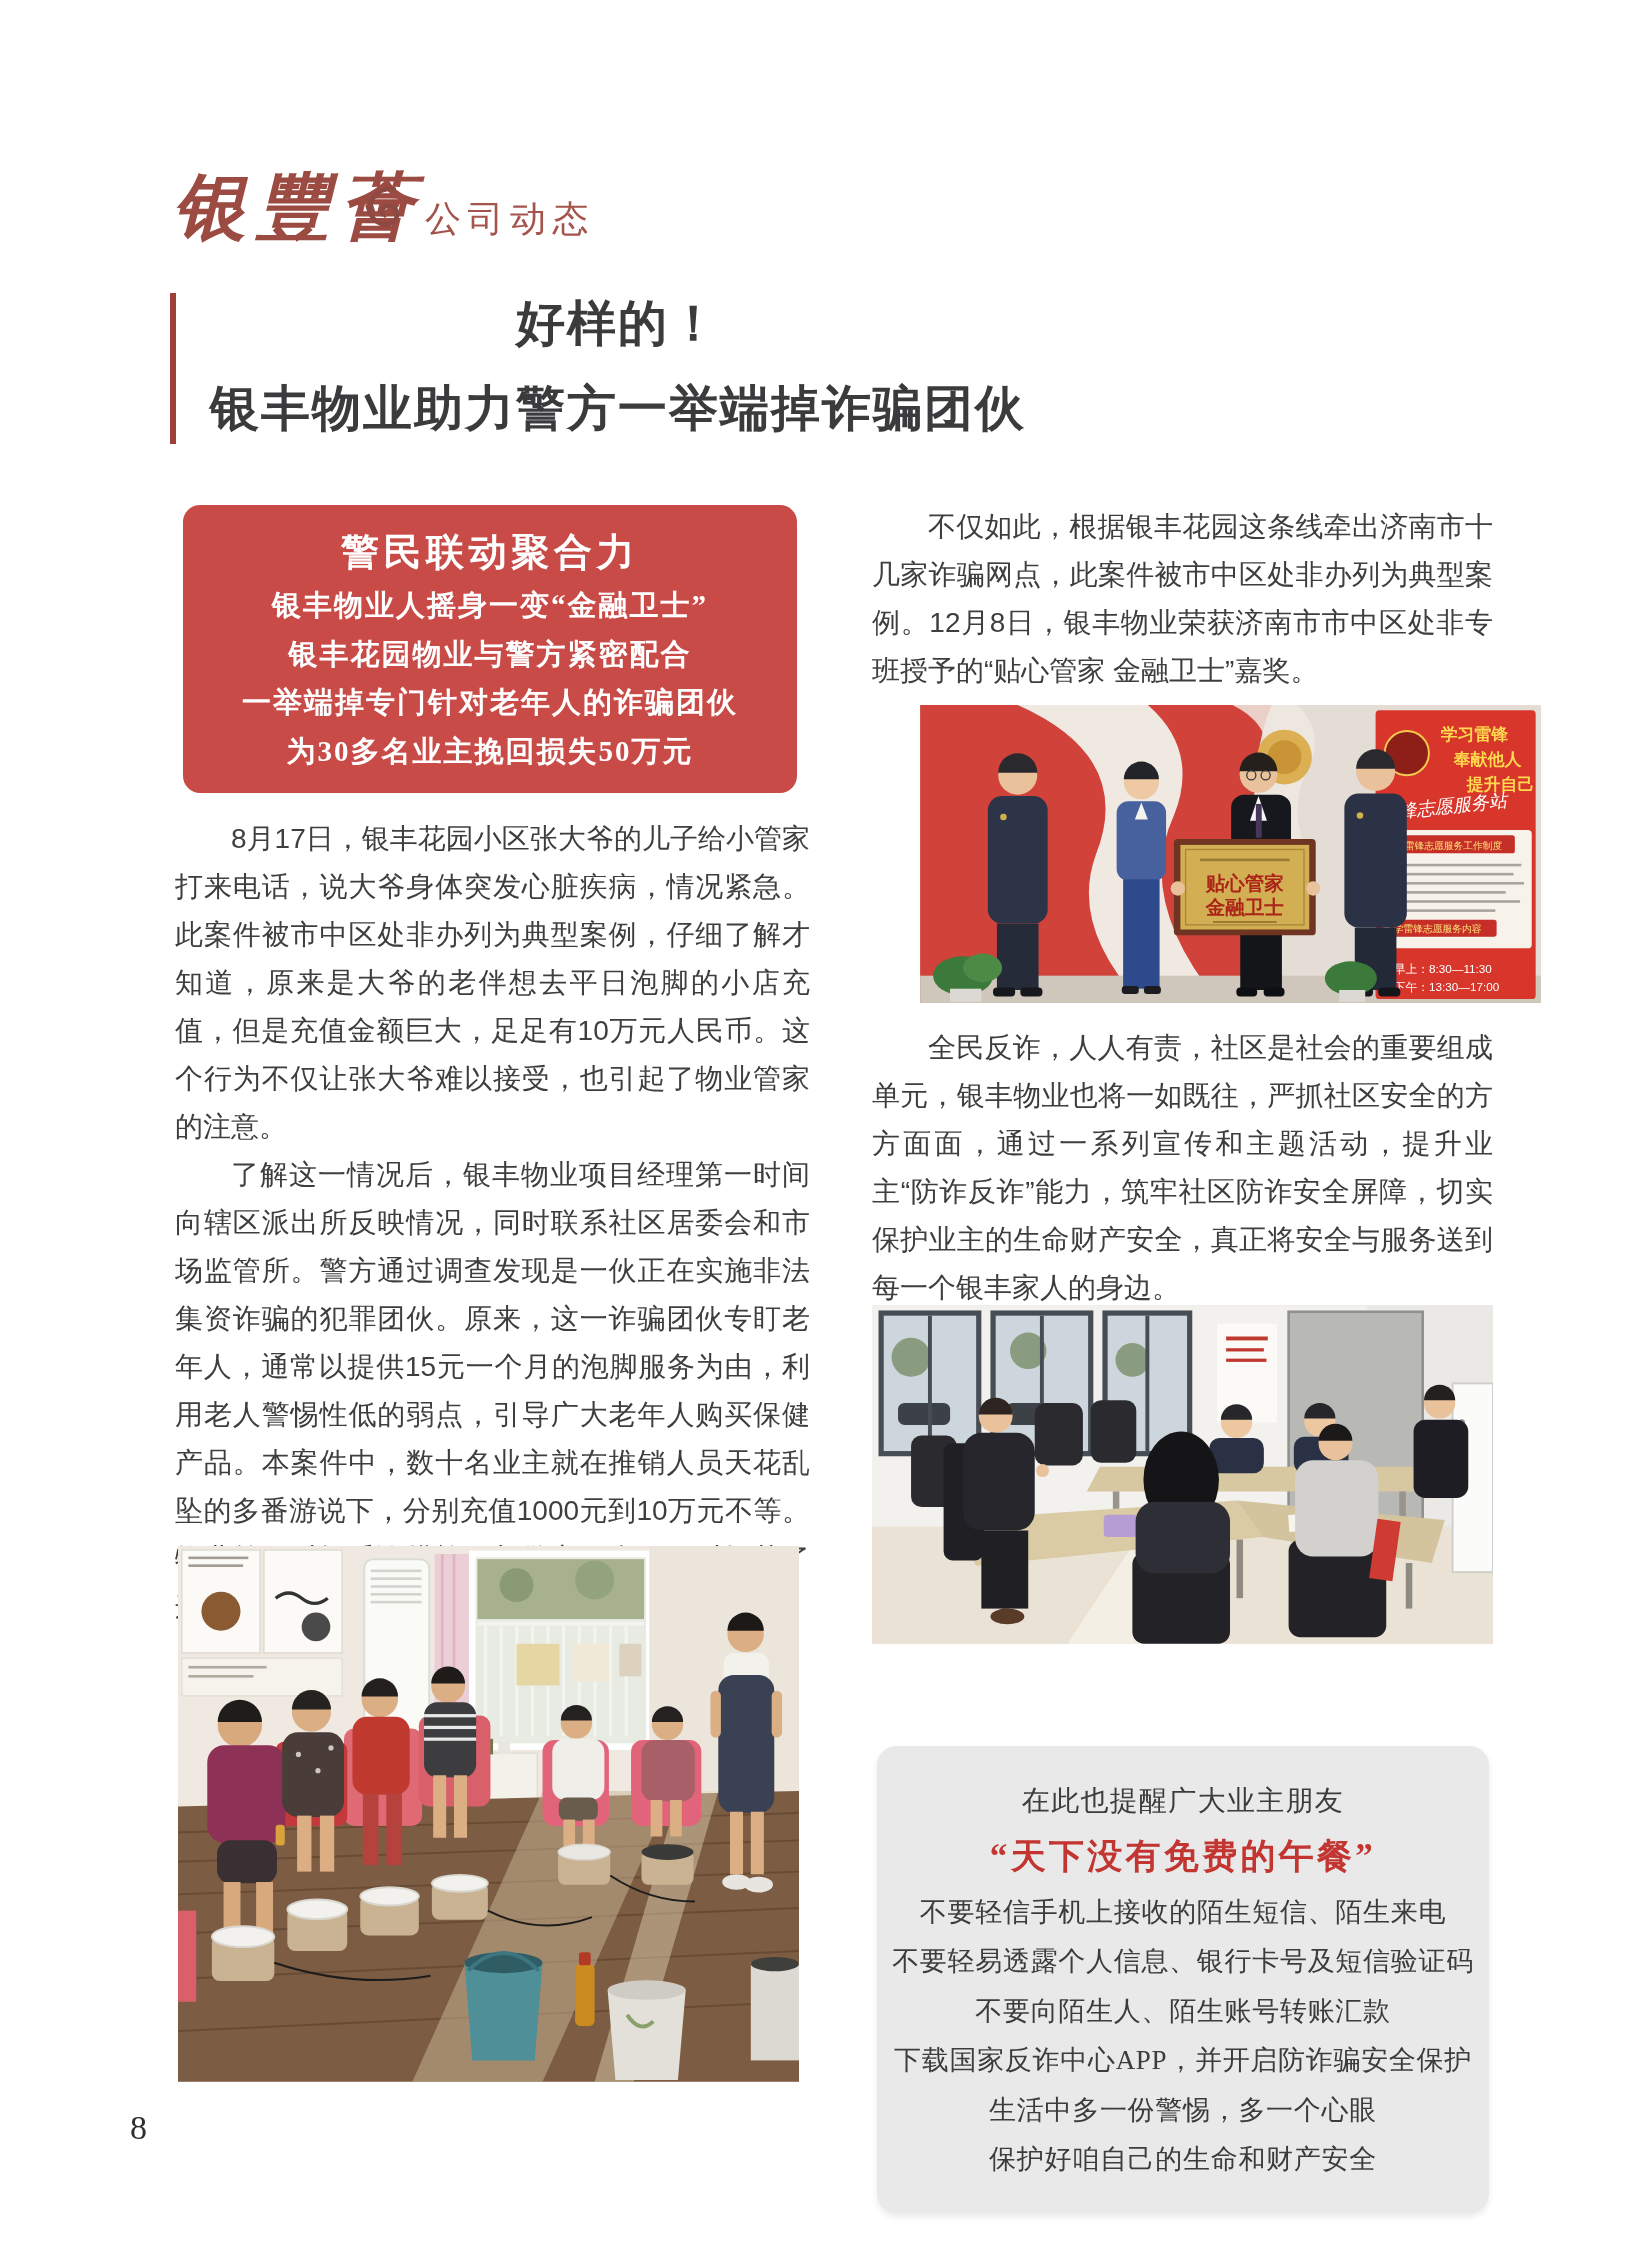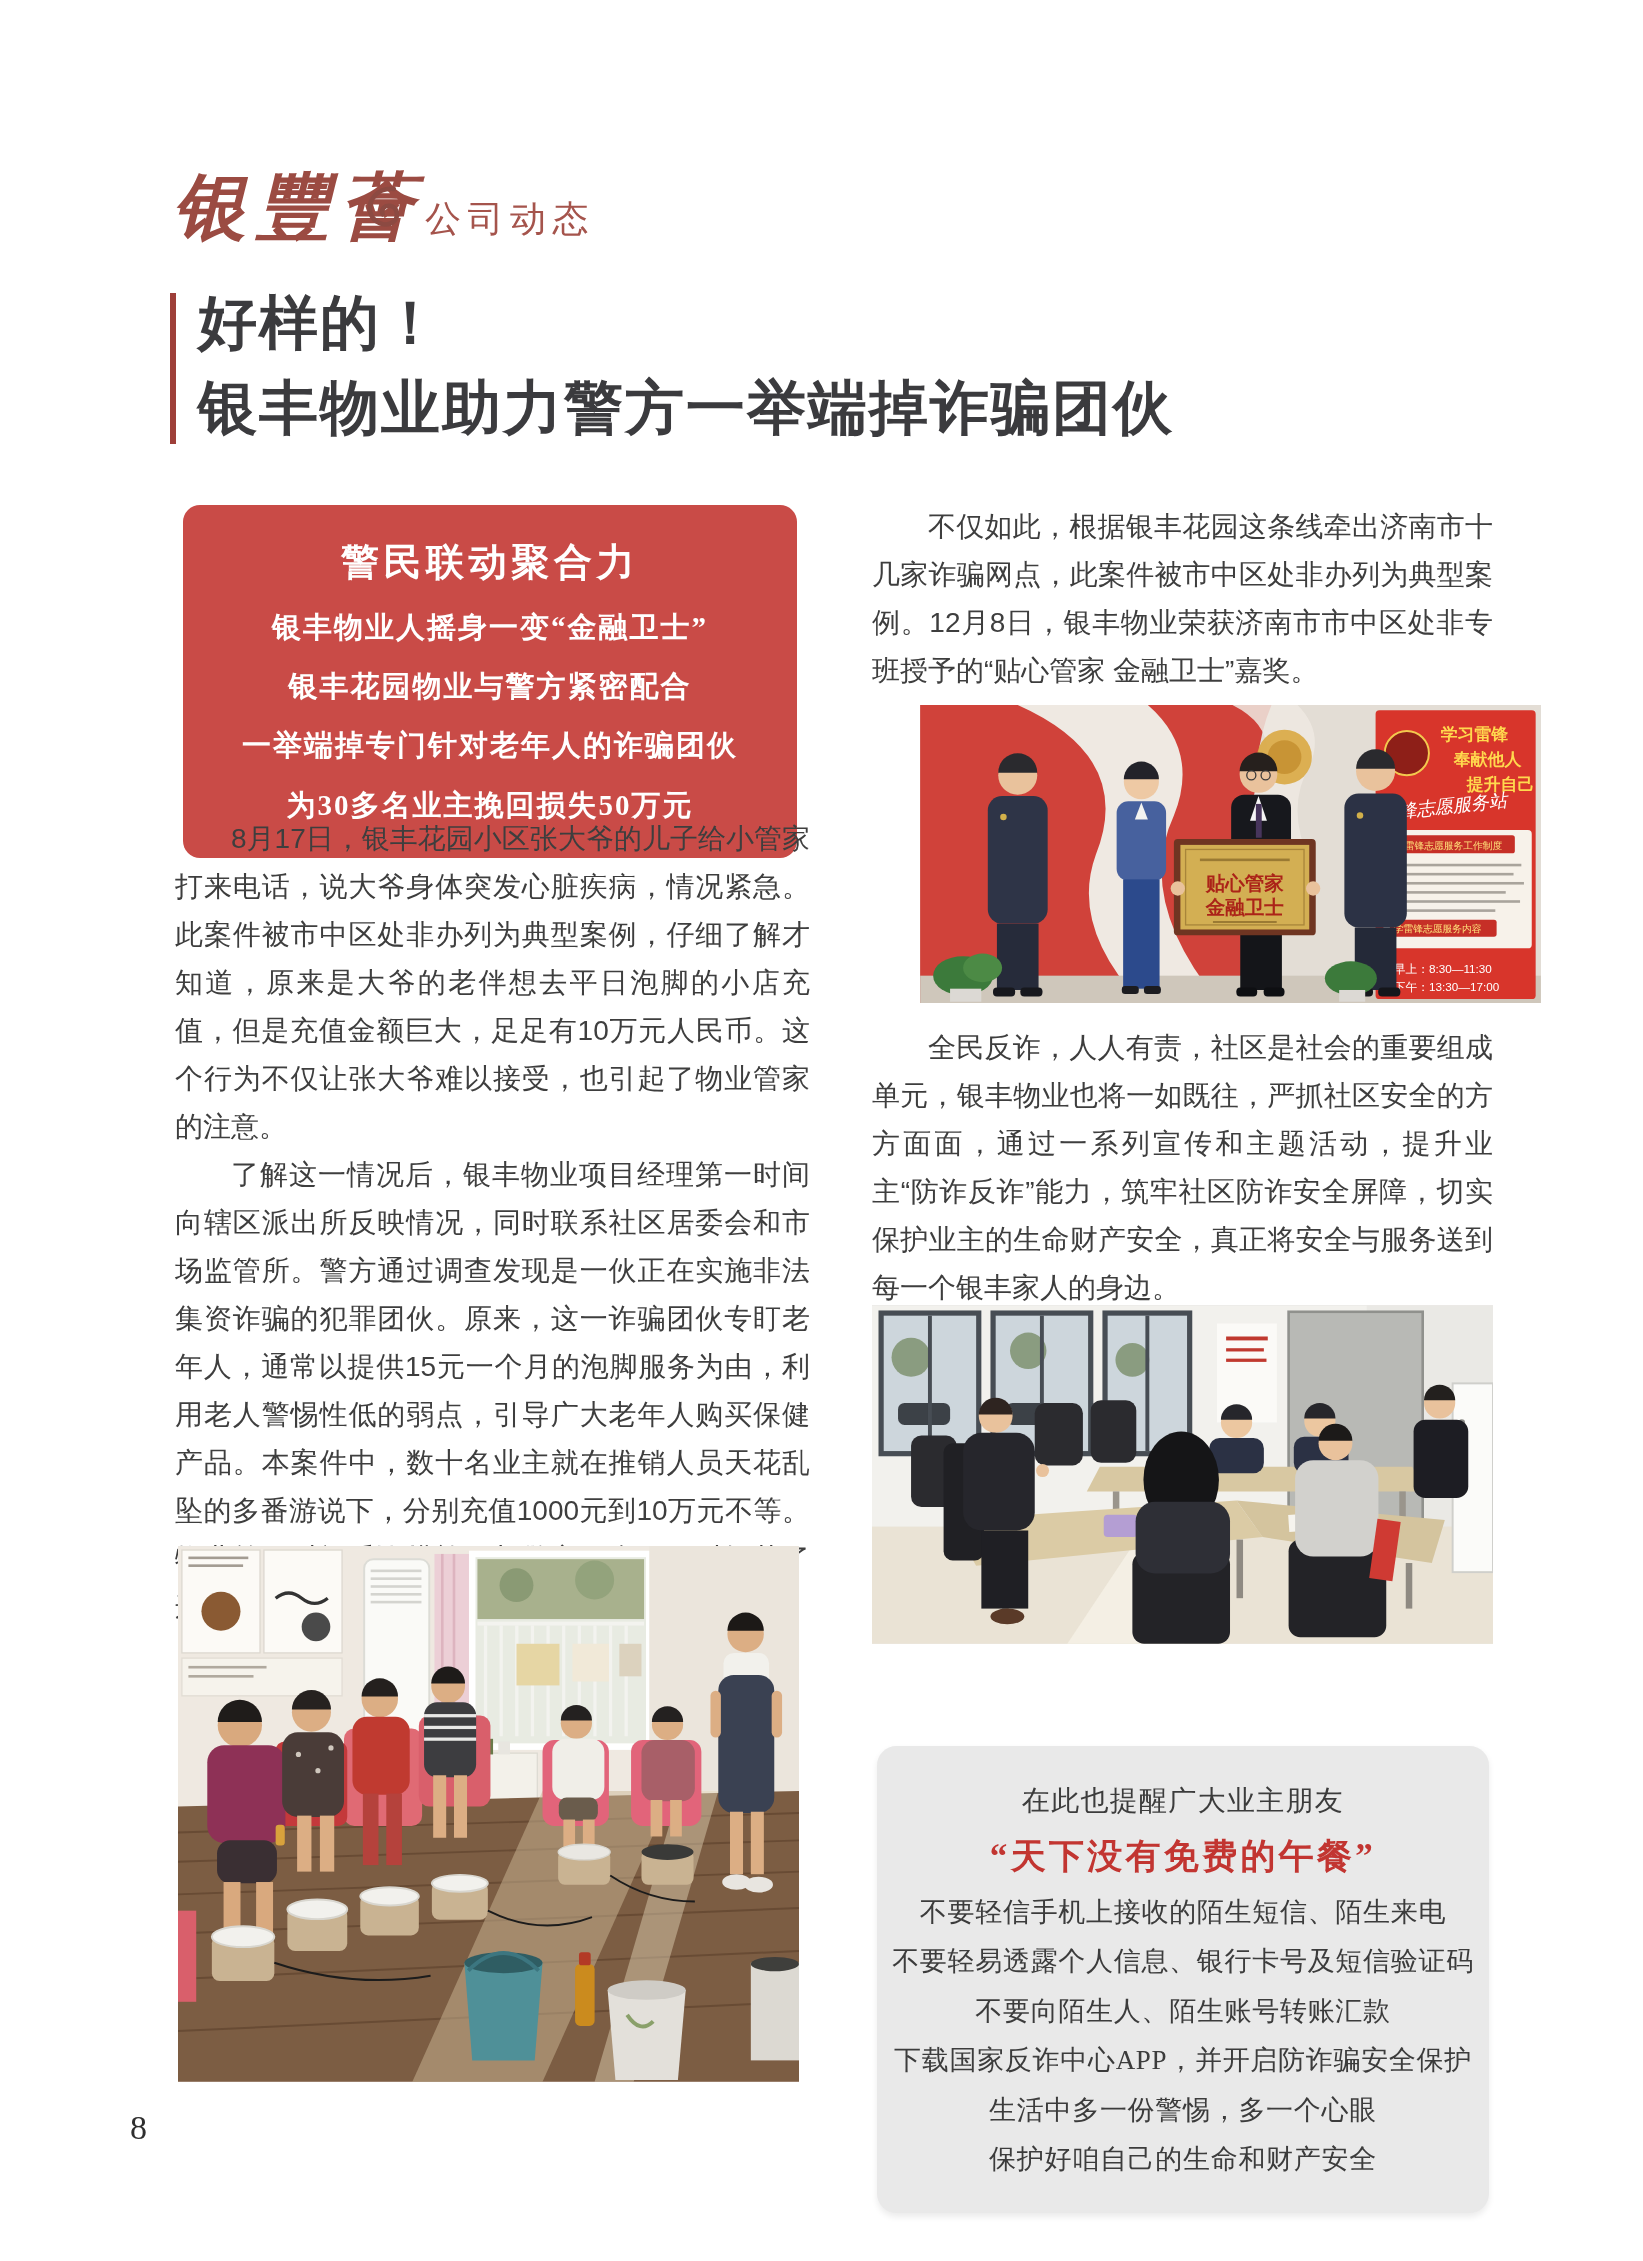--- a/index.html
+++ b/index.html
@@ -7,25 +7,25 @@
   .abs { position:absolute; }
 
   
   #brand-logo { left:173px; top:142px; font-family:"DejaVu Serif",serif; font-style:italic; font-weight:bold;
                 font-size:73px; color:#9b4b42; letter-spacing:10.4px; line-height:1;margin-top:28px; }
   #brand-swirl { left:365px; top:185px; width:38px; height:43px; }
   #section-label { left:425px; top:195px; font-size:36px; color:#a5544c; letter-spacing:6.5px; }
 
   
   #title-bar { left:170px; top:293px; width:5.9px; height:151px; background:#9e3f39; }
-  #page-title { left:198px; top:281px; font-size:59px; font-weight:800; color:#3b3b3e;
-                line-height:85px; letter-spacing:2px; white-space:nowrap; }
-
-  
-  #highlight-box { left:183px; top:505px; width:614px; height:353px; background:#c94b47; border-radius:17px;
+  #page-title { left:210px; top:281px; font-size:49px; font-weight:800; color:#3b3b3e;
+                line-height:85px; letter-spacing:2px; white-space:nowrap;text-align:center; }
+
+  
+  #highlight-box { left:183px; top:505px; width:614px; height:288px; background:#c94b47; border-radius:17px;
                    color:#ffffff; display:flex; flex-direction:column; justify-content:space-evenly; align-items:center;
                    padding:13px 9px; box-sizing:border-box; font-family:"Liberation Serif",serif; text-align:center; }
   #highlight-box .heading { font-size:38px; font-weight:bold; letter-spacing:4.6px; }
   #highlight-box .line { font-size:29px; letter-spacing:2px;font-weight:bold; }
 
   
   .article { font-size:28px; line-height:48px; text-align:justify; color:#3e3e3e; word-break:break-all; }
   .article p { margin:0; text-indent:2em; }
   #left-article { left:175px; top:815px; width:635px; }
   #right-article-1 { left:872px; top:503px; width:621px; }

